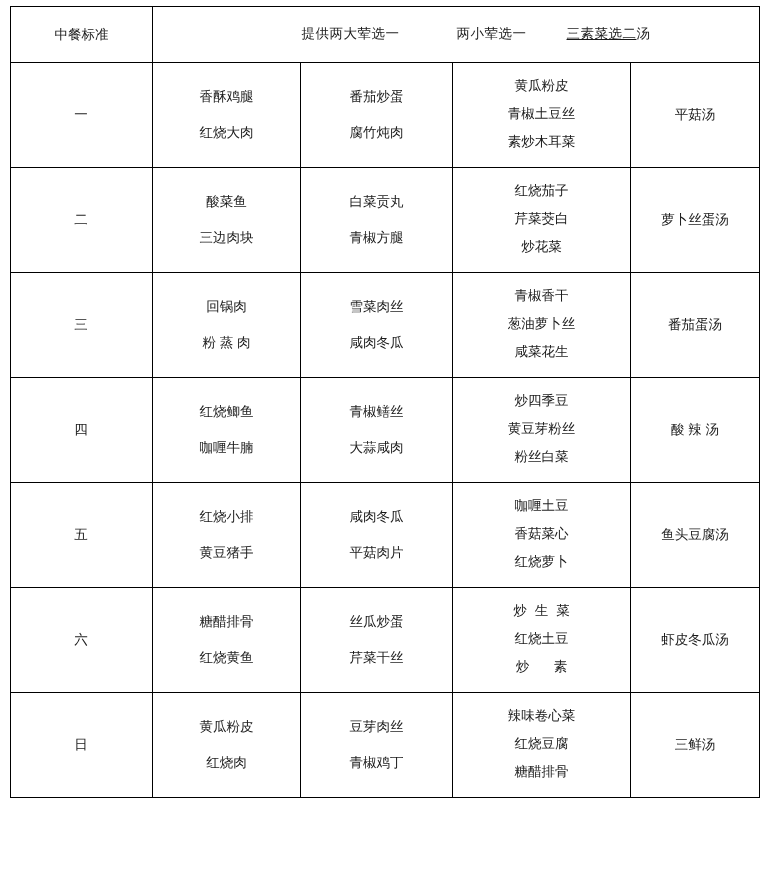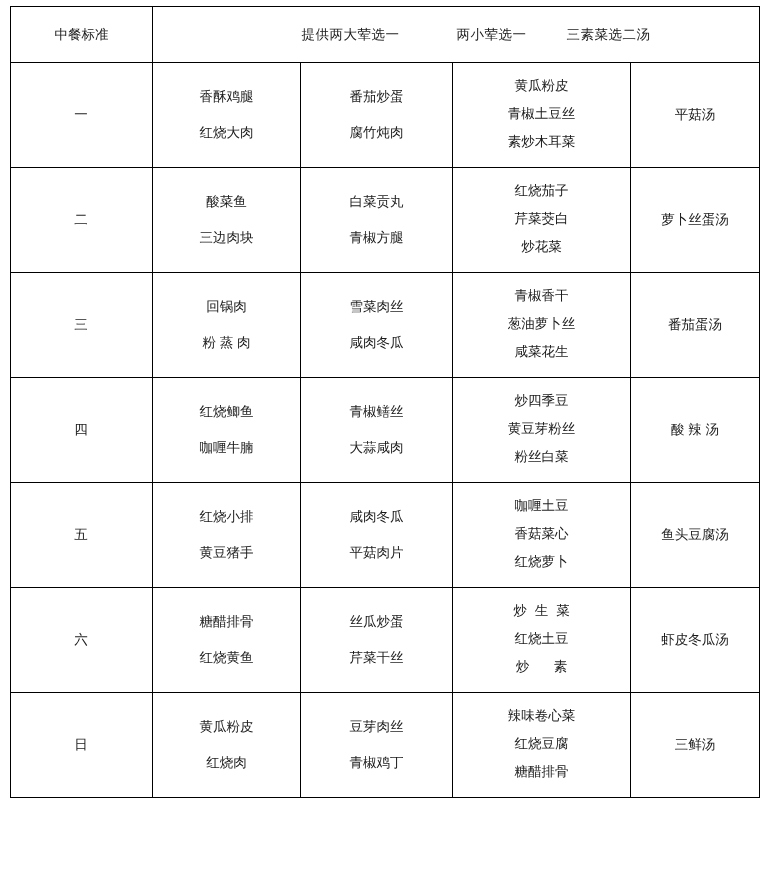--- a/index.html
+++ b/index.html
@@ -53,22 +53,22 @@
   .hdr-desc {
     text-align: left;
     padding-left: 8px;
     padding-top: 12px;
     vertical-align: top;
     font-size: 13.5px;
     letter-spacing: 0.5px;
   }
   .hdr-desc .seg { display: inline-block; text-align: right; }
   .hdr-desc .seg1 { width: 138px; }
-  .hdr-desc .seg2 { width: 127px; }
-  .hdr-desc .seg3 { width: 110px; }
+  .hdr-desc .seg2 { width: 127px; font-family: Liberation Mono, monospace; }
+  .hdr-desc .seg3 { width: 110px; text-decoration: underline; }
 
   .subhdr-row td { height: 46px; }
   .date-cell {
     font-size: 13.5px;
     vertical-align: top;
     padding-top: 4px;
   }
   .col-title {
     font-weight: bold;
     font-size: 14px;

